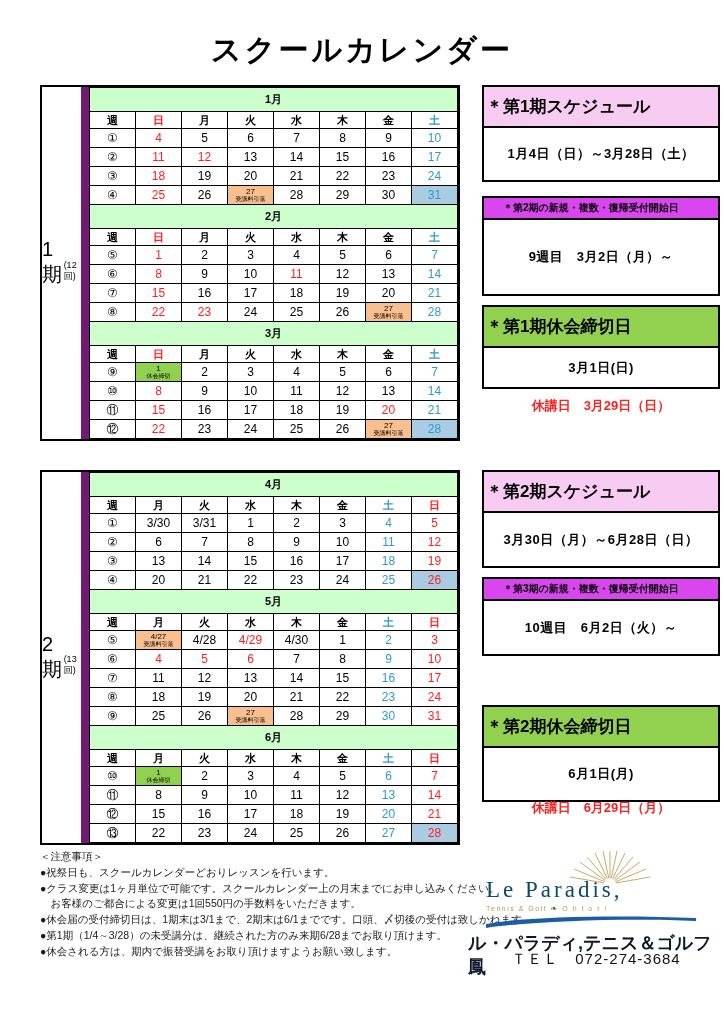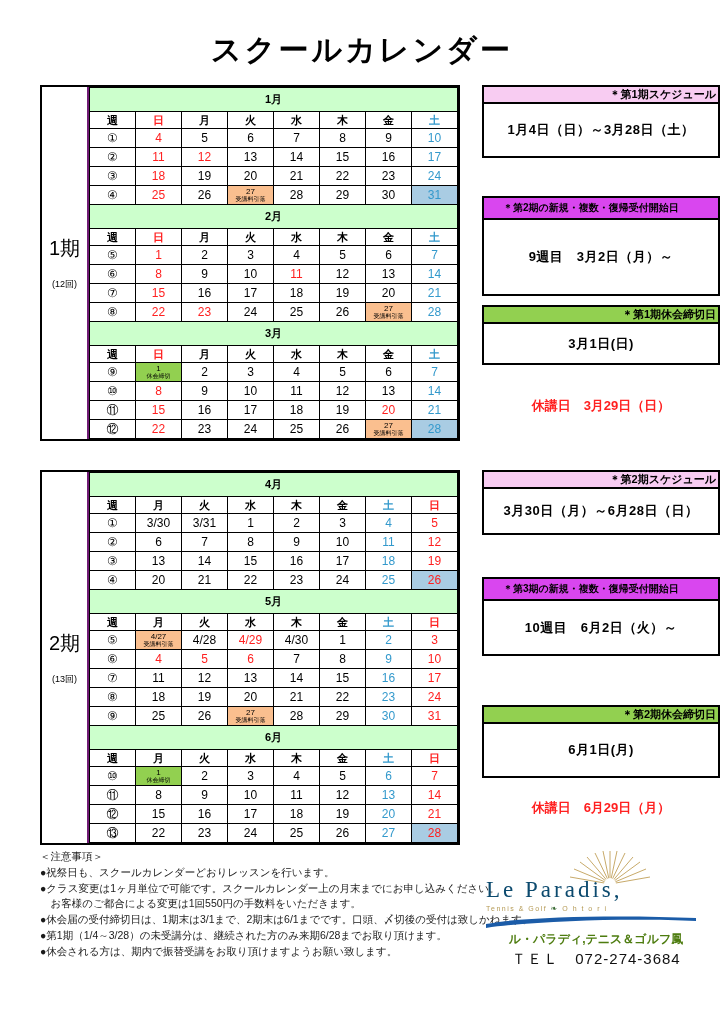--- a/index.html
+++ b/index.html
@@ -15,22 +15,22 @@
   }
 
   
   .period-block {
     position:absolute; left:40px; width:420px;
     border:2px solid #000; display:flex; background:#fff;
   }
   .block-1 { top:85px; }
   .block-2 { top:470px; }
   .period-label-col {
-    width:47px; border-right:2px solid #701a75;
-    display:flex; flex-direction:column; justify-content:center; align-items:center;
+    width:47px; border-right:8px solid #701a75;
+    display:flex; justify-content:center; align-items:center;
   }
   .period-label { font-size:20px; font-weight:normal; }
   .period-count { font-size:9px;margin-top:16px; }
   .months { flex:1; }
   table { border-collapse:collapse; width:100%; table-layout:fixed; }
   td { border:1px solid #000; text-align:center; vertical-align:middle; padding:0; overflow:hidden; }
   tr.mh td {
     background:var(--month-header-bg); font-weight:bold; font-size:11px; height:24px;
   }
   tr.wd td { font-weight:bold; font-size:11px; height:17px; background:#fff; }
@@ -43,34 +43,34 @@
   .bg-green     { background:var(--green-cell-bg); }
   .dnum-s { font-size:8px; line-height:9px; }
   .dsub   { font-size:6px; line-height:7px; white-space:nowrap; }
 
   
   .panel {
     position:absolute; left:482px; width:238px;
     border:2px solid #000; background:#fff;
   }
   .panel-header {
-    border-bottom:2px solid #000; text-align:right;
-    font-weight:bold; font-size:11px; padding:0 2px;
+    border-bottom:2px solid #000; text-align:left;
+    font-weight:bold; font-size:17px; padding:8px 2px;
   }
   .panel-header.hdr-pink  { background:var(--pink-header-bg); }
   .panel-header.hdr-green { background:var(--green-header-bg); }
   .panel-header.hdr-plain { background:#d946ef; font-size:10px; text-align:left; padding:3px 19px; }
   .panel-body {
     display:flex; align-items:center; justify-content:center;
     font-size:13px; font-weight:bold; letter-spacing:0.5px;
   }
   .p0 { top:85px; }  .p0 .panel-body { height:52px; }
   .p1 { top:196px; } .p1 .panel-body { height:74px; }
   .p2 { top:305px; } .p2 .panel-body { height:39px;text-align:center; }
-  .p3 { top:470px; } .p3 .panel-body { height:44px; }
+  .p3 { top:470px; } .p3 .panel-body { height:53px; }
   .p4 { top:577px; } .p4 .panel-body { height:53px; }
   .p5 { top:705px; } .p5 .panel-body { height:52px; }
 
   .red-note {
     position:absolute; left:482px; width:238px; text-align:center;
     color:var(--sunday-red); font-weight:bold; font-size:13px;
   }
   .rn0 { top:397px; }
   .rn1 { top:799px; }
 
@@ -88,22 +88,22 @@
     font-family:"Liberation Serif", serif; font-size:23px; letter-spacing:3px;
     color:#0c4a6e; margin-top:-8px; text-align:left;
   }
   .logo-sub {
     font-size:7px; color:#B59A55; letter-spacing:1.5px; text-align:left;
     margin-top:1px;
   }
   .logo-sub .leaf { color:#3A6B35; font-size:8px; }
   .swoosh { display:block; margin-top:2px; }
   .company-line {
-    position:absolute; left:468px; top:931px; width:256px; text-align:center;
-    font-size:12px; font-weight:bold; color:#4d7c0f;
+    position:absolute; left:468px; top:931px; width:256px; 
+    font-size:18px; font-weight:bold; color:#0f172a;
   }
   .tel-line {
     position:absolute; left:468px; top:950px; width:256px; text-align:center;
     font-size:15px; font-weight:normal; color:#111; letter-spacing:1px;
   }
 </style>
 </head>
 <body>
 
 <h1 class="page-title">スクールカレンダー</h1>

